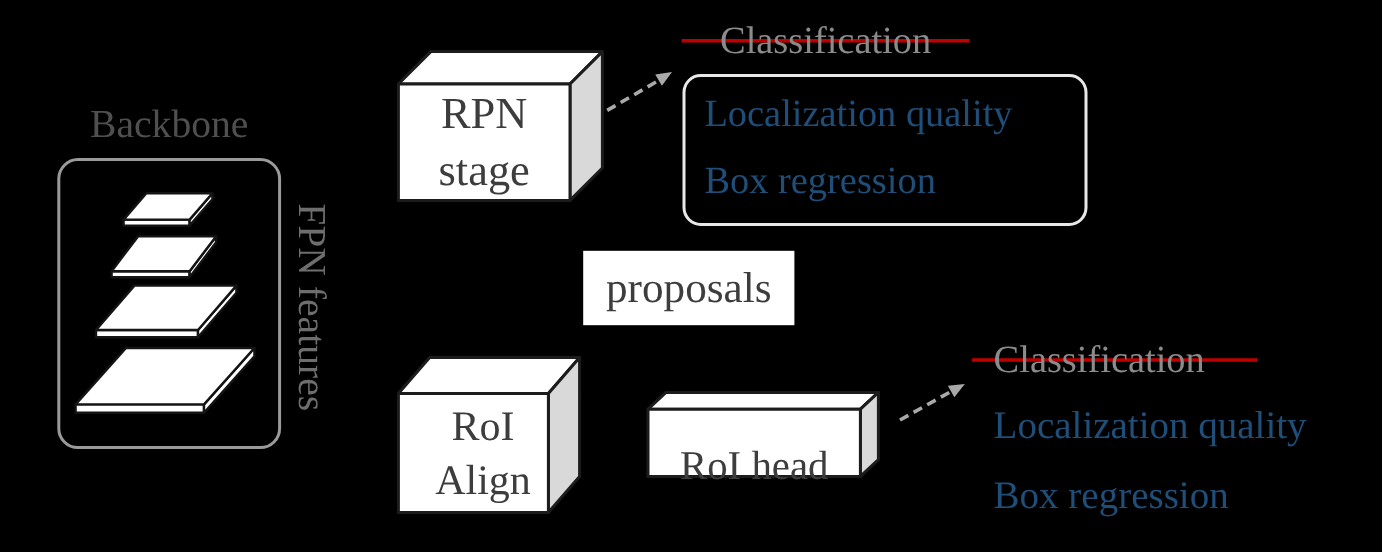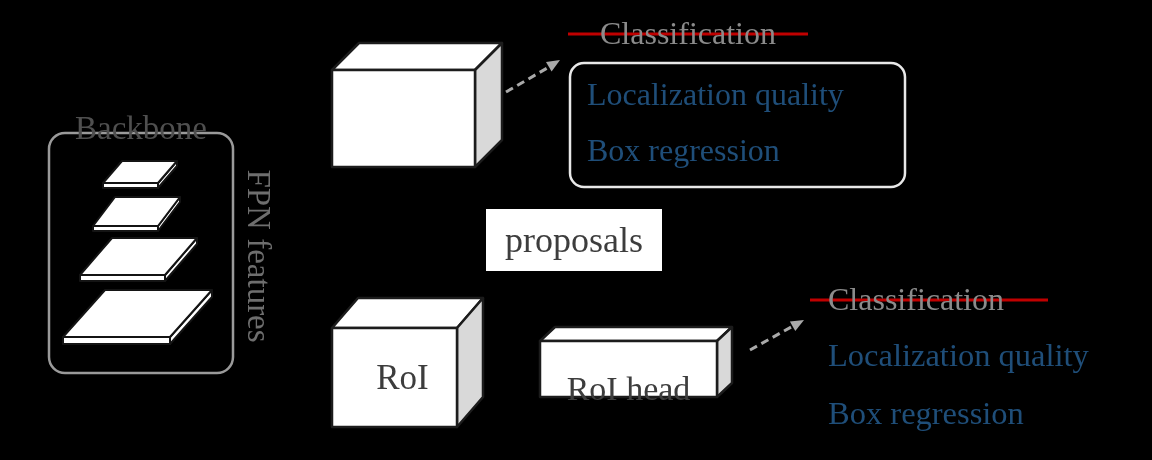--- a/index.html
+++ b/index.html
@@ -23,21 +23,21 @@
   .white-rect { fill:var(--box-fill,#fff); }
 
   .arrow line    { stroke:var(--arrow-gray,#a9a9a9); stroke-width:3; stroke-dasharray:8 5; }
   .arrow polygon { fill:var(--arrow-gray,#a9a9a9); }
   .strike { stroke:var(--strikethrough-red,#c00000); stroke-width:3; }
 
   
   .t { position:absolute; white-space:nowrap; }
   .flexc { display:flex; flex-direction:column; align-items:center; justify-content:center; text-align:center; white-space:nowrap; }
 
-  .backbone-label { left:49px; top:86px; width:184px; text-align:center; font-size:33px; color:var(--backbone-text,#4f4f4f);margin-top:24px; }
+  .backbone-label { left:49px; top:86px; width:184px; text-align:center; font-size:33px; color:var(--backbone-text,#4f4f4f); }
   .fpn-label { left:154px; top:234px; width:210px; height:44px; line-height:44px; text-align:center;
                font-size:33px; color:var(--fpn-text,#6e6e6e); transform:rotate(90deg); }
   .rpn-label { left:332px; top:70px; width:143px; height:97px; font-size:37px; line-height:47px; color:var(--dark-text,#3d3d3d); }
   .proposals-label { left:486px; top:209px; width:176px; height:62px; font-size:36px; color:var(--dark-text,#3d3d3d); }
   .roi-align-label { left:340px; top:328px; width:125px; height:99px; font-size:35px; line-height:45px; color:var(--dark-text,#3d3d3d); }
   .roi-head-label  { left:540px; top:341px; width:177px; height:56px; font-size:34px; color:var(--dark-text,#3d3d3d);margin-top:20px; }
 
   .cls-top { left:570px; top:15px; width:236px; text-align:center; font-size:32px; line-height:36px; color:var(--gray-text,#8b8b8b); }
   .loc-top { left:587px; top:76px;  font-size:32px; line-height:37px; color:var(--blue-text,#1f4e79); }
   .box-top { left:587px; top:132px; font-size:32px; line-height:37px; color:var(--blue-text,#1f4e79); }
@@ -108,25 +108,30 @@
       <polygon points="804,320 795.3,331.1 789.9,321.5"></polygon>
     </g>
 
     <line class="strike" x1="568" y1="34" x2="808" y2="34"></line>
     <line class="strike" x1="810" y1="300" x2="1048" y2="300"></line>
   </svg>
 
   <div class="t backbone-label">Backbone</div>
   <div class="t fpn-label">FPN features</div>
 
+  <div class="t rpn-label flexc">
+    <span>RPN</span>
+    <span>stage</span>
+  </div>
 
   <div class="t proposals-label flexc">proposals</div>
 
   <div class="t roi-align-label flexc">
     <span>RoI</span>
+    <span>Align</span>
   </div>
 
   <div class="t roi-head-label flexc">RoI head</div>
 
   <div class="t cls-top">Classification</div>
   <div class="t loc-top">Localization quality</div>
   <div class="t box-top">Box regression</div>
 
   <div class="t cls-bot">Classification</div>
   <div class="t loc-bot">Localization quality</div>

